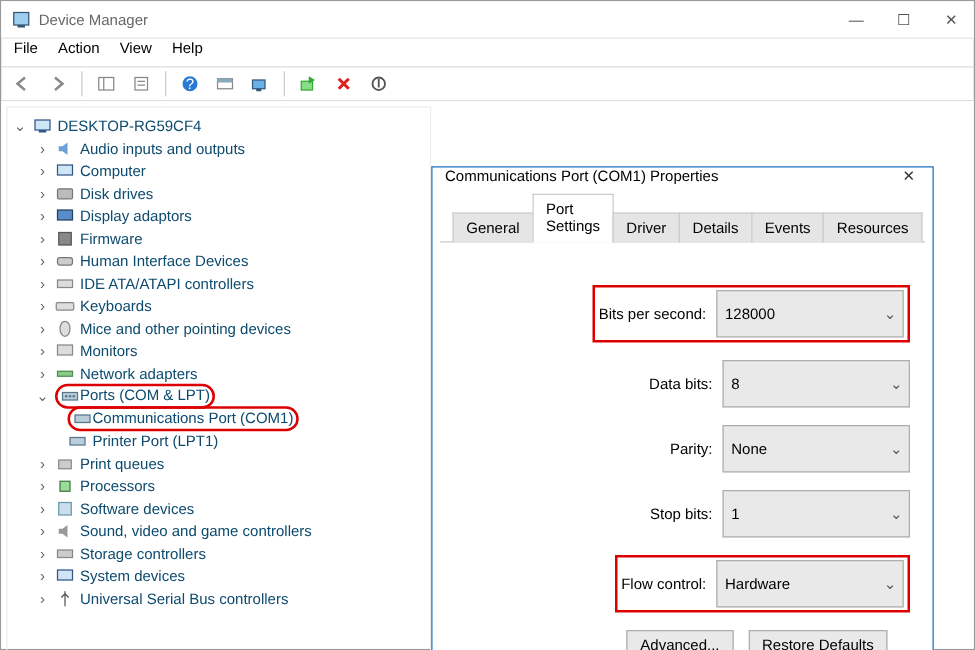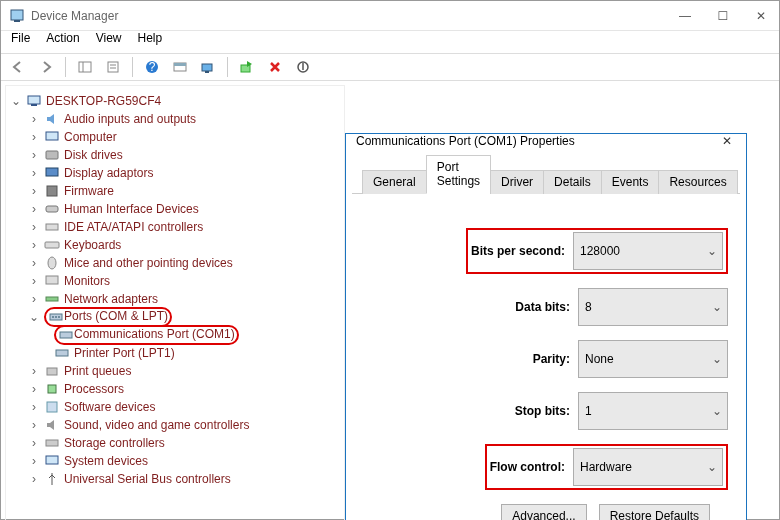--- a/index.html
+++ b/index.html
@@ -13,36 +13,36 @@
   .menubar { height: 22px; display: flex; align-items: flex-start; gap: 16px; padding: 0 10px; }
   .menubar span { color: #000; }
   .toolbar { height: 28px; display: flex; align-items: center; gap: 6px; padding: 0 6px; border-top: 1px solid #ddd; border-bottom: 1px solid #ddd; }
   .tbtn { width: 22px; height: 22px; display: inline-flex; align-items: center; justify-content: center; color: #555; }
   .tsep { width: 1px; height: 20px; background: #ccc; margin: 0 2px; }
   .body { flex: 1; position: relative; background: #fff; }
   .tree { position: absolute; left: 4px; top: 4px; width: 340px; height: 480px; overflow: hidden; padding: 6px 4px; border: 1px solid #eee; }
   .row { display: flex; align-items: center; height: 18px; gap: 4px; white-space: nowrap; }
   .row .exp { width: 12px; color: #666; text-align: center; cursor: default; }
   .row .devicon { width: 16px; height: 16px; display: inline-flex; align-items: center; justify-content: center; }
-  .row .label { color: #7f1d1d; }
+  .row .label { color: #0c4a6e; }
   .ind1 { padding-left: 18px; }
   .ind2 { padding-left: 44px; }
   .hl-red { border: 2px solid #d00; }
   .hl-wrap { display: inline-flex; align-items: flex-start; padding: 0 2px; border-radius: 10px; }
   
   .dialog { position: absolute; left: 344px; top: 52px; width: 402px; height: 448px; background: #fff; border: 1px solid #1a73bf; display: flex; flex-direction: column; }
   .dtitle { height: 28px; display: flex; align-items: flex-start; padding: 0 10px; }
   .dtitle .t { flex: 1; color: #000; }
   .dclose { width: 18px; text-align: center; color: #333; }
   .tabs { height: 26px; display: flex; align-items: flex-end; padding: 0 10px; gap: 0; border-bottom: 1px solid #ccc; margin: 6px 6px 0 6px; }
   .tab { padding: 4px 10px 5px 10px; border: 1px solid #ccc; border-bottom: none; background: #e5e5e5; position: relative; top: 1px; margin-right: -1px; }
   .tab.active { background: #fff; border-bottom: 1px solid #fff; }
   .tabbody { flex: 1; padding: 18px 18px 8px 18px; position: relative; }
   .field { display: flex; align-items: center; justify-content: flex-end; gap: 8px; margin-bottom: 14px; }
-  .field label { color: #000; text-align: right; font-weight: bold; }
+  .field label { color: #000; text-align: right; }
   .sel { width: 150px; height: 38px; border: 1px solid #adadad; background: #e9e9e9; display: flex; align-items: center; padding: 0 6px; position: relative; }
   .sel .chev { position: absolute; right: 5px; color: #555; }
   .hlbox { border: 2px solid #d00; padding: 2px 3px; display: flex; align-items: center; gap: 8px; }
   .btnrow { display: flex; gap: 12px; justify-content: flex-end; padding: 0 18px; margin-top: 10px; }
   .btn { min-width: 84px; height: 24px; border: 1px solid #adadad; background: #e9e9e9; display: inline-flex; align-items: center; justify-content: center; padding: 0 10px; text-align: right; }
   svg { display: block; }
 </style>
 </head>
 <body>
 

